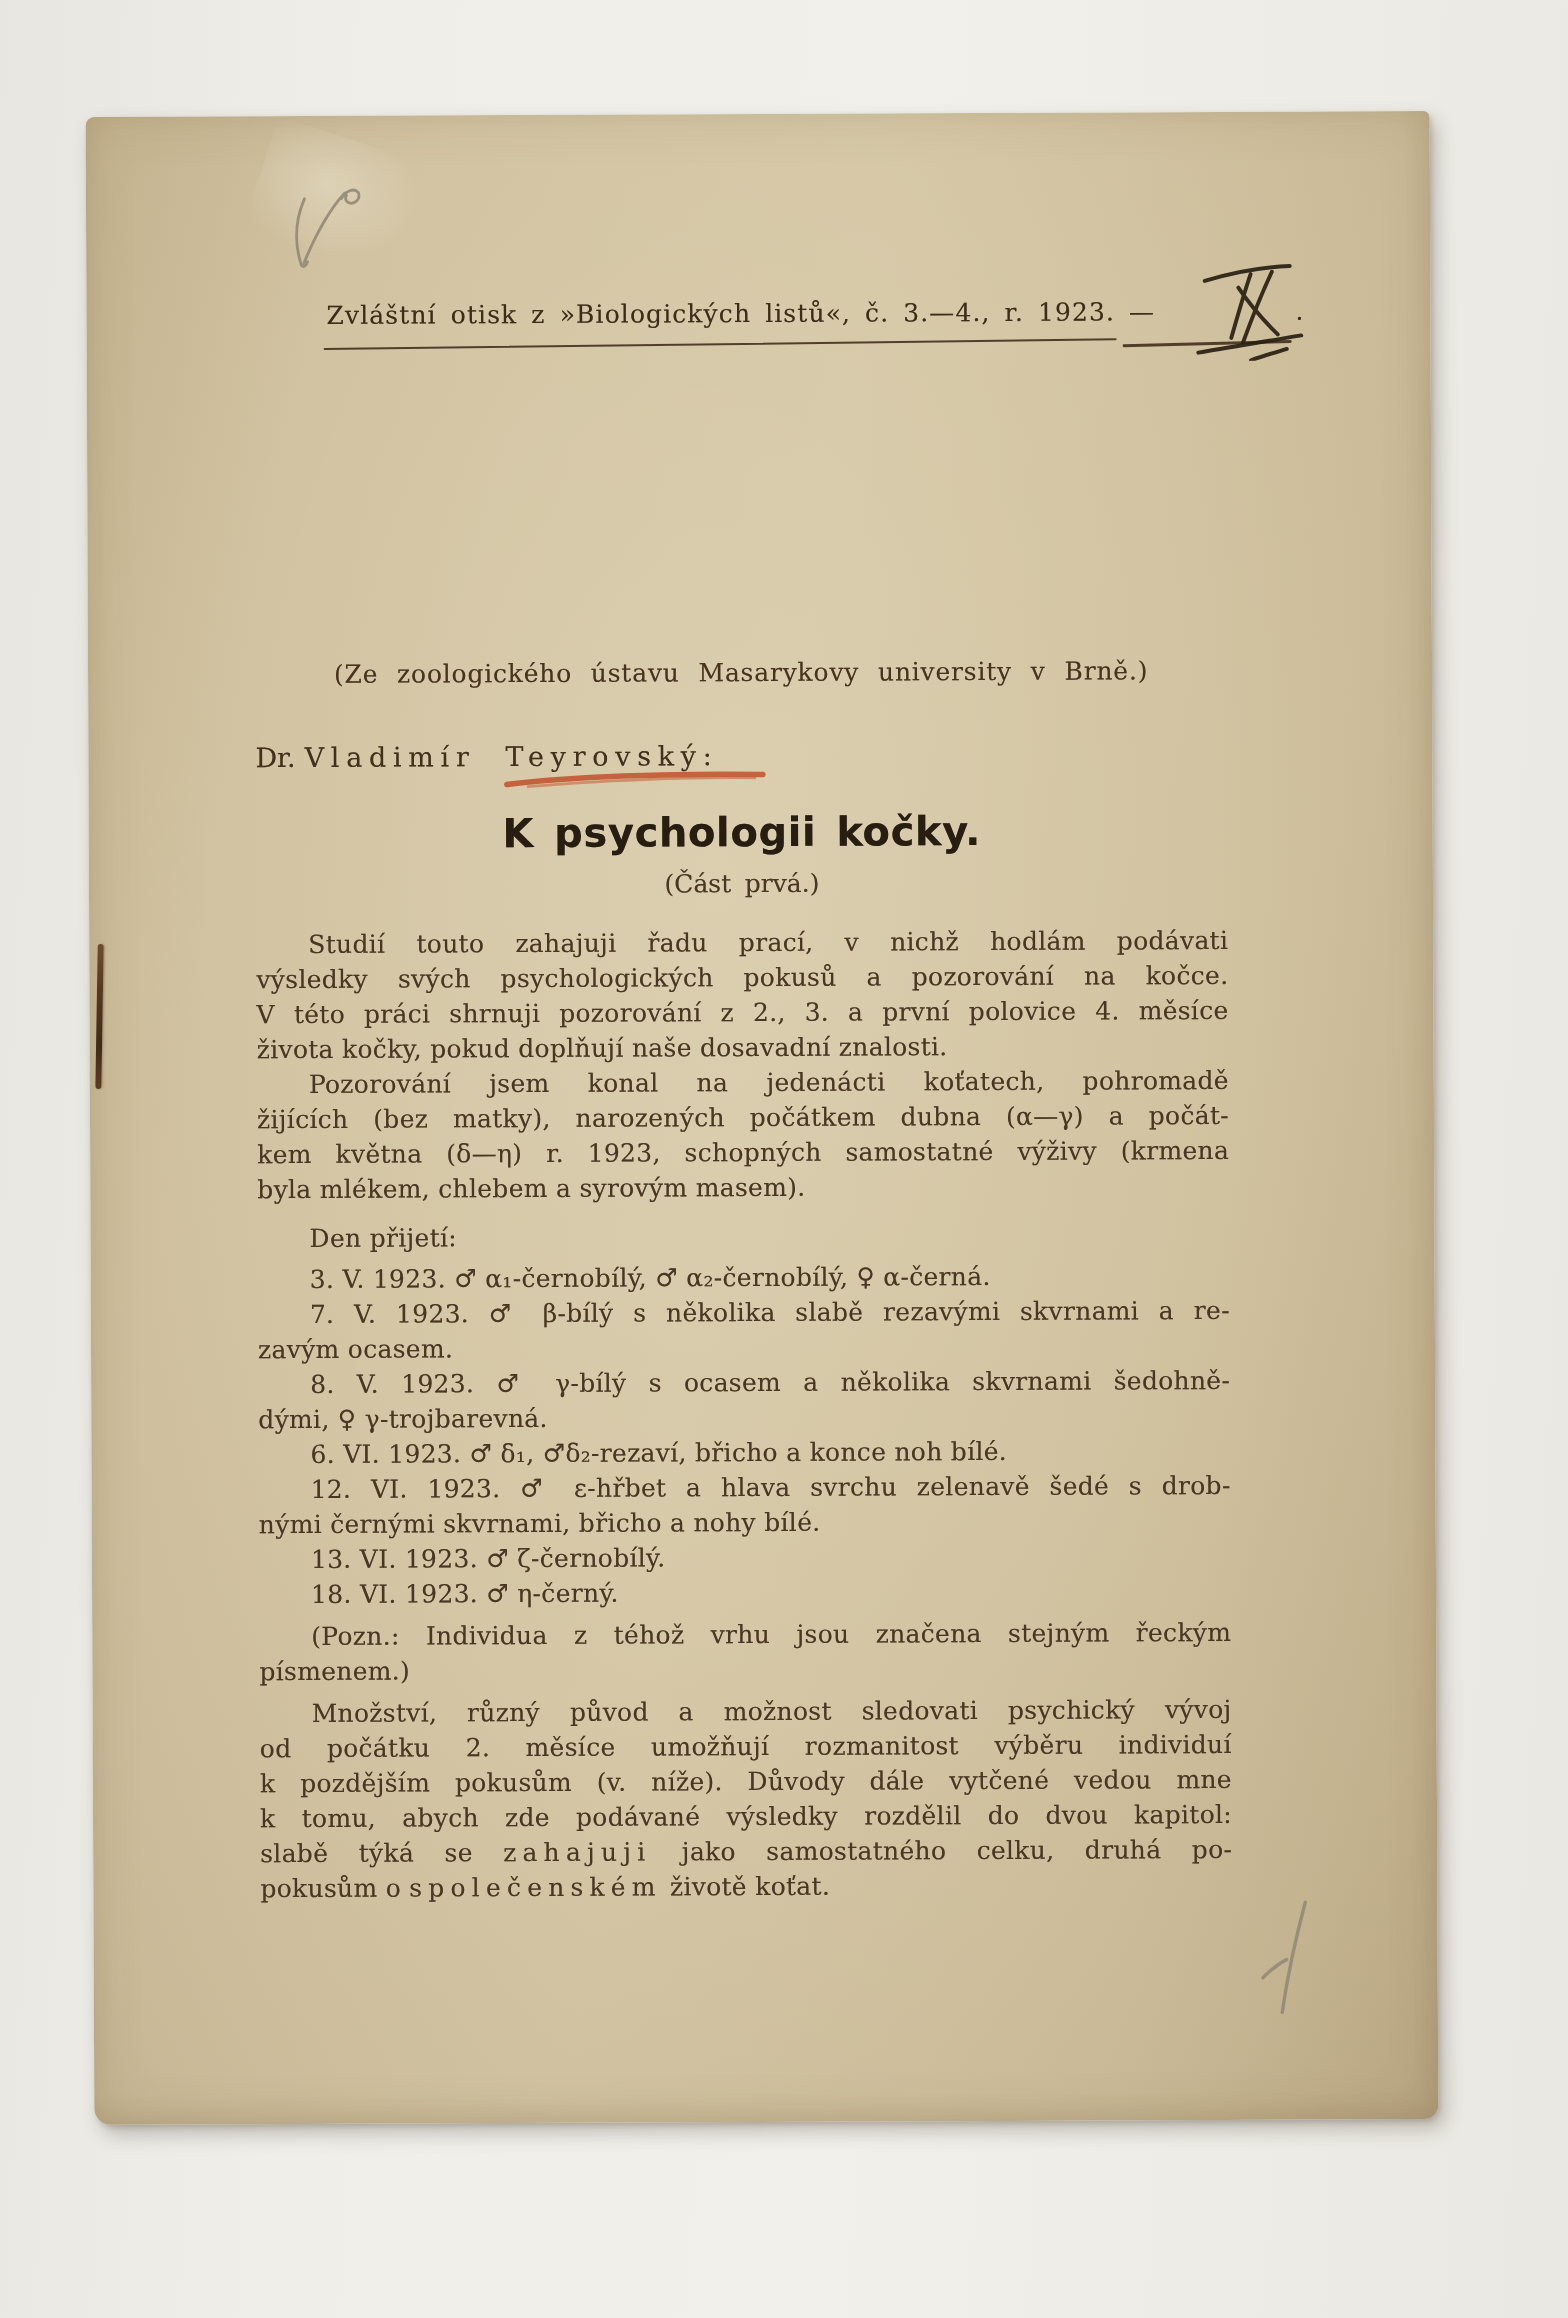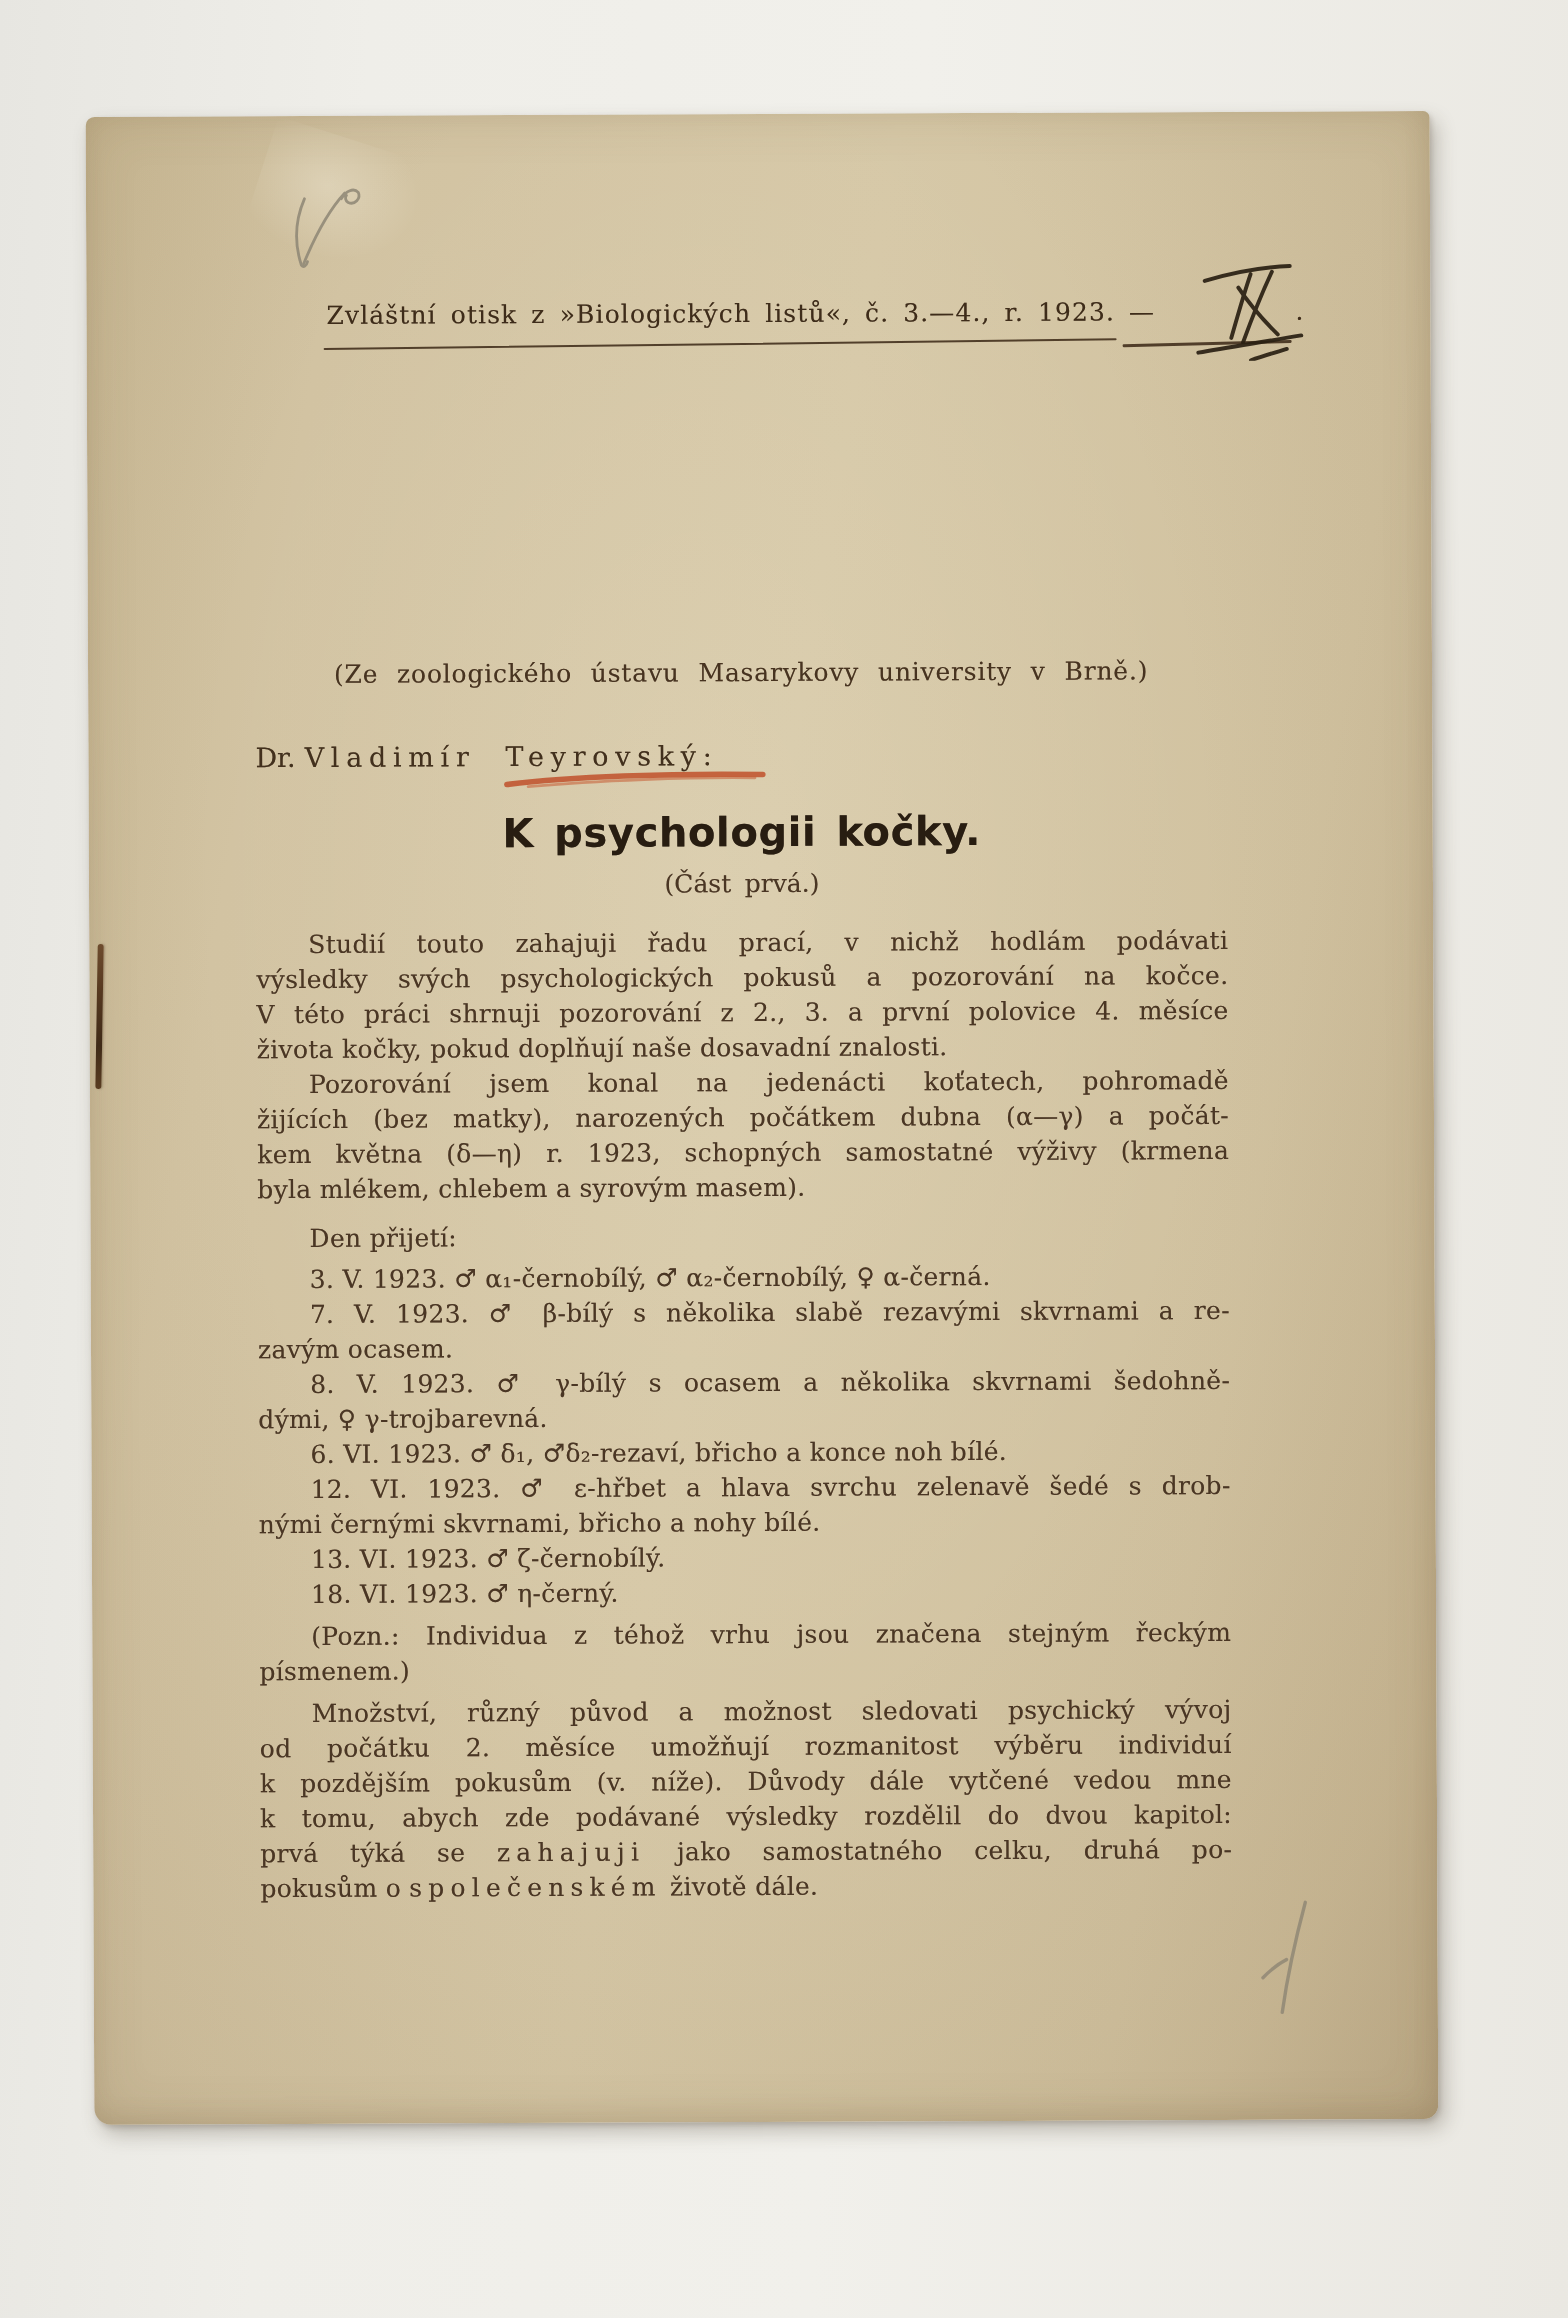--- a/index.html
+++ b/index.html
@@ -137,24 +137,24 @@
     <div class="line nw ind">18. VI. 1923. ♂ η-černý.</div>
 
     <div class="line j ind mt-sm">(Pozn.: Individua z téhož vrhu jsou značena stejným řeckým</div>
     <div class="line nw">písmenem.)</div>
 
     <div class="line j ind mt-sm">Množství, různý původ a možnost sledovati psychický vývoj</div>
     <div class="line j">od počátku 2. měsíce umožňují rozmanitost výběru individuí</div>
     <div class="line j">k pozdějším pokusům (v. níže). Důvody dále vytčené vedou mne</div>
     <div class="line j">k tomu, abych zde podávané výsledky rozdělil do dvou kapitol:</div>
     <div class="line j">
-      <span>prvá týká se </span><span class="sperr">zahajuji</span><span> jako samostatného celku, druhá po-</span>
+      <span>slabě týká se </span><span class="sperr">zahajuji</span><span> jako samostatného celku, druhá po-</span>
     </div>
     <div class="line nw">
-      <span>pokusům o </span><span class="sperr">společenském</span><span> životě dále.</span>
+      <span>pokusům o </span><span class="sperr">společenském</span><span> životě koťat.</span>
     </div>
   </div>
 
   <div id="staple"></div>
 
   <svg class="mark" role="img" style="left:1158px;top:1786px;" width="73" height="121" viewBox="0 0 130 215" aria-label="1">
     <g fill="none" stroke="#8d8574" stroke-width="6" stroke-linecap="round" opacity="0.8">
       <path d="M96,8 C84,52 66,122 54,204"></path>
       <path d="M20,142 C36,126 50,116 62,110"></path>
     </g>

